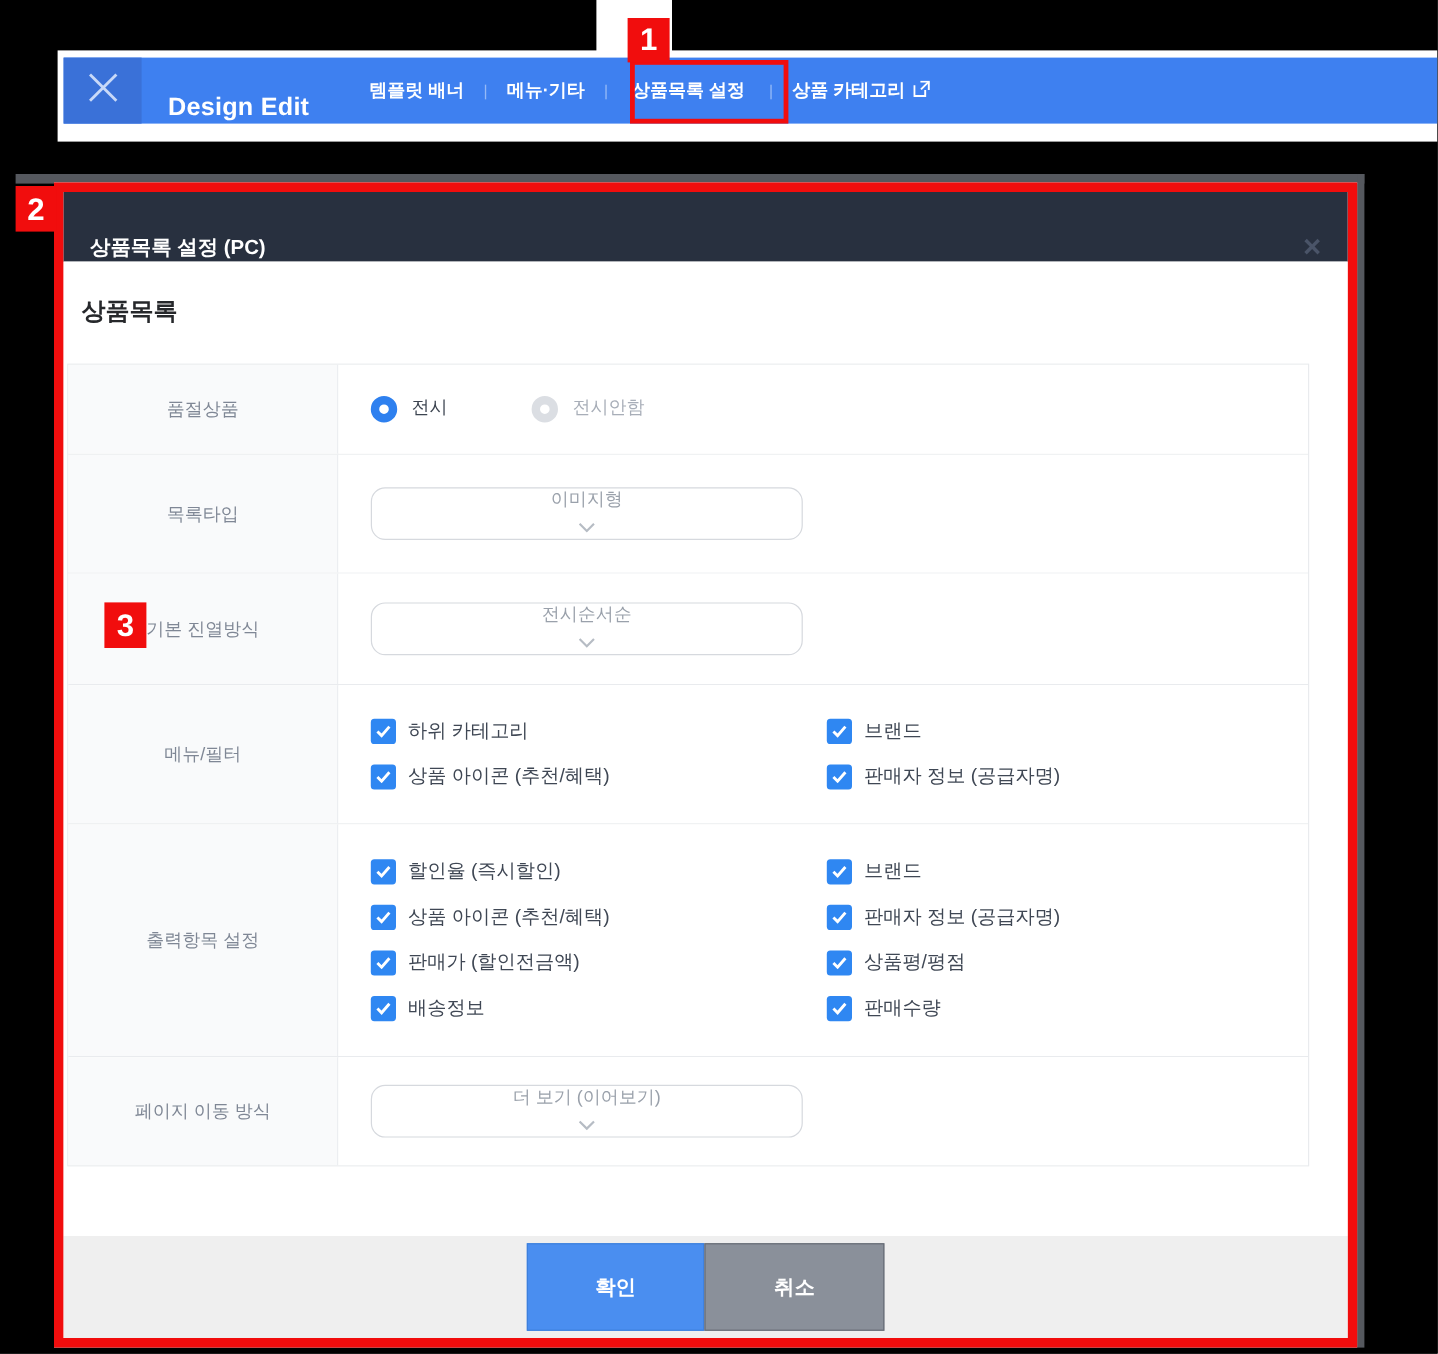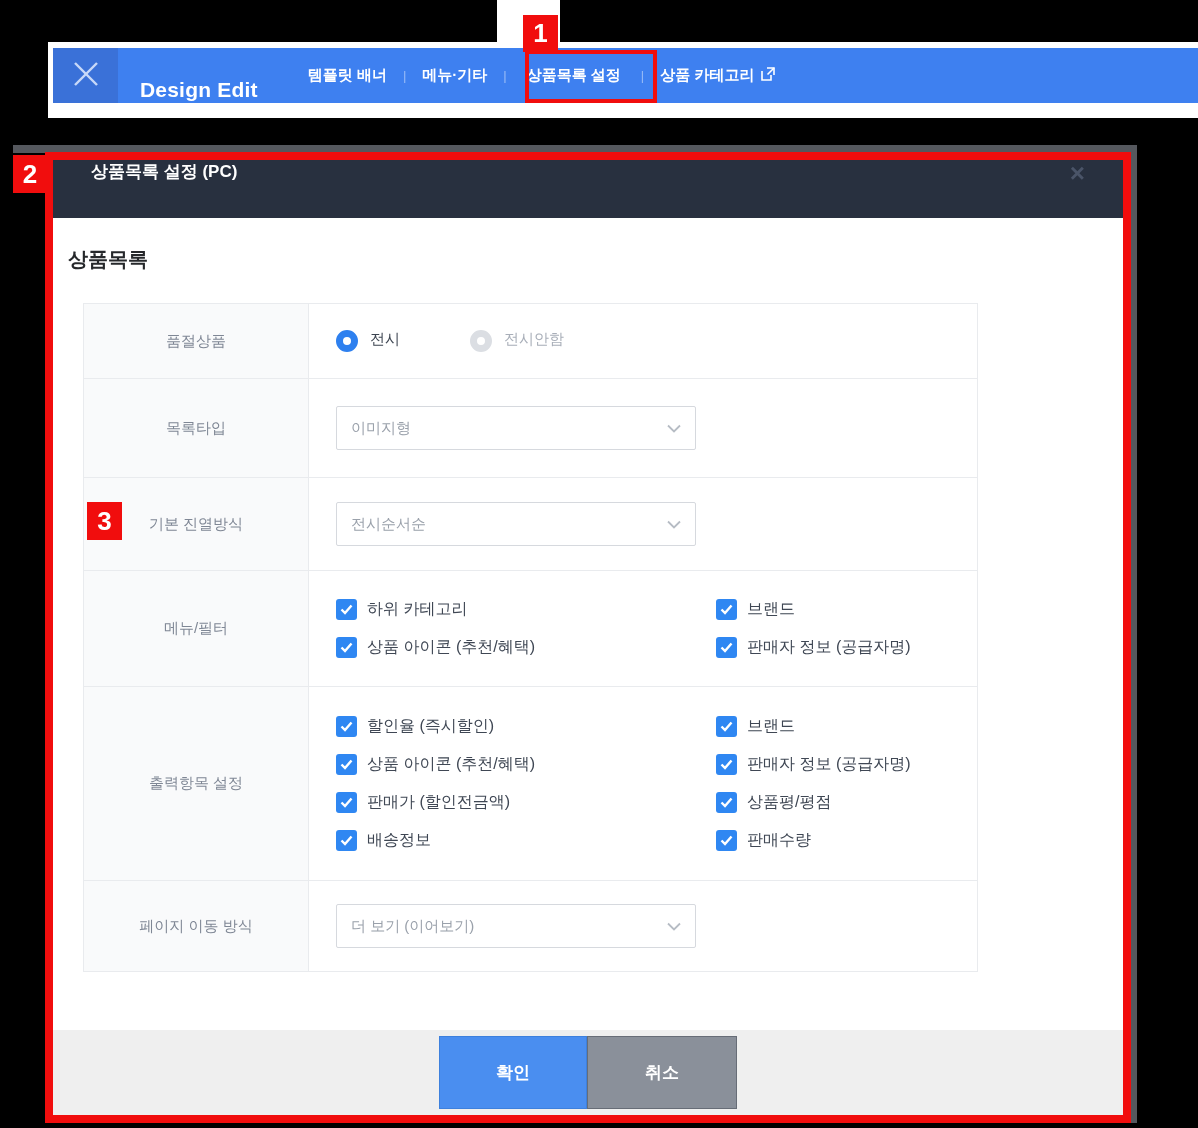--- a/index.html
+++ b/index.html
@@ -24,46 +24,46 @@
   .badge-1 { left:523px; top:15px; width:35px; height:37px; }
   .badge-2 { left:13px; top:155px; width:34px; height:38px; }
   .badge-3 { left:87px; top:502px; width:35px; height:38px; }
 
   
   .dim-strip-top { position:absolute; left:13px; top:145px; width:1124px; height:8px; background:#55585e; }
   .dim-strip-right { position:absolute; left:1131px; top:145px; width:6px; height:978px; background:#55585e; }
 
   
   .modal { position:absolute; left:45px; top:152px; width:1086px; height:971px; border:8px solid #f10d0d; background:#fff; display:flex; flex-direction:column; z-index:5; }
-  .modal-header { height:58px; background:#28303f; display:flex; align-items:flex-start; justify-content:space-between; padding:0 38px; flex:0 0 58px; }
+  .modal-header { height:58px; background:#28303f; display:flex; align-items:flex-end; justify-content:space-between; padding:0 22px; flex:0 0 58px; }
   .modal-title { color:#fff; font-size:17px; font-weight:bold; }
   .modal-close { color:#4a5468; font-size:26px; font-weight:bold; line-height:1; cursor:pointer; }
   .modal-body { position:relative; flex:1 1 auto; background:#fff; }
   .section-title { position:absolute; left:15px; top:28px; font-size:20px; font-weight:bold; color:#26282b; }
 
-  .settings-table { position:absolute; left:30px; top:85px; width:895px; border:1px solid #e9ebee; }
+  .settings-table { position:absolute; left:3px; top:85px; width:1035px; border:1px solid #e9ebee; }
   .row { display:flex; border-bottom:1px solid #e9ebee; }
   .row:last-child { border-bottom:none; }
   .row-label { width:225px; flex:0 0 225px; background:#f9fafb; border-right:1px solid #e9ebee; display:flex; align-items:center; justify-content:center; color:#7f8795; font-size:15px; text-align:center; }
   .row-content { flex:1; display:flex; align-items:center; padding-left:27px; background:#fff; }
   .h75 { height:75px; } .h99 { height:99px; } .h93 { height:93px; }
   .h116 { height:116px; } .h194 { height:194px; } .h90 { height:90px; }
 
   
   .radio-group { display:flex; align-items:flex-start; }
   .radio { width:22px; height:22px; border-radius:50%; background:#fff; flex:0 0 22px; }
   .radio.on { border:7px solid #2e80ef; }
   .radio.off { border:7px solid #dbdee3; }
   .radio-label { font-size:15px; margin-left:12px; }
   .radio-label.on { color:#3c4450; }
   .radio-label.off { color:#a8aeb8; }
   .radio-gap { width:70px; }
 
   
-  .select { width:360px; height:44px; border:1px solid #d6d9de; border-radius:2px; background:#fff; display:flex; align-items:center; justify-content:space-between; padding:0 14px; cursor:pointer; }
+  .select { width:360px; height:44px; border:1px solid #d6d9de; border-radius:12px; background:#fff; display:flex; align-items:center; justify-content:space-between; padding:0 14px; cursor:pointer;flex-direction:column; }
   .select-value { color:#9aa1ab; font-size:15px; }
 
   
   .check-grid { display:grid; grid-template-columns:380px auto; row-gap:17px; align-content:center; }
   .check-item { display:flex; align-items:center; cursor:pointer; }
   .checkbox { width:21px; height:21px; background:#2f87f2; border-radius:3px; display:flex; align-items:center; justify-content:center; flex:0 0 21px; }
   .check-label { font-size:16px; color:#3f4754; margin-left:10px; white-space:nowrap; }
 
   
   .modal-footer { height:85px; flex:0 0 85px; background:#efefef; display:flex; align-items:center; justify-content:center; }

